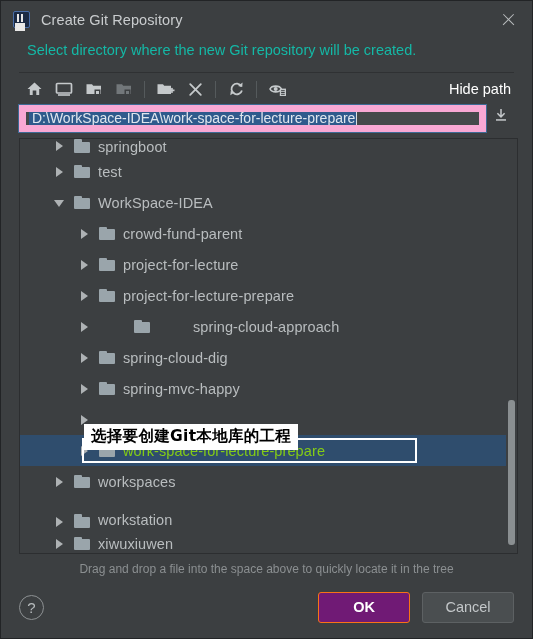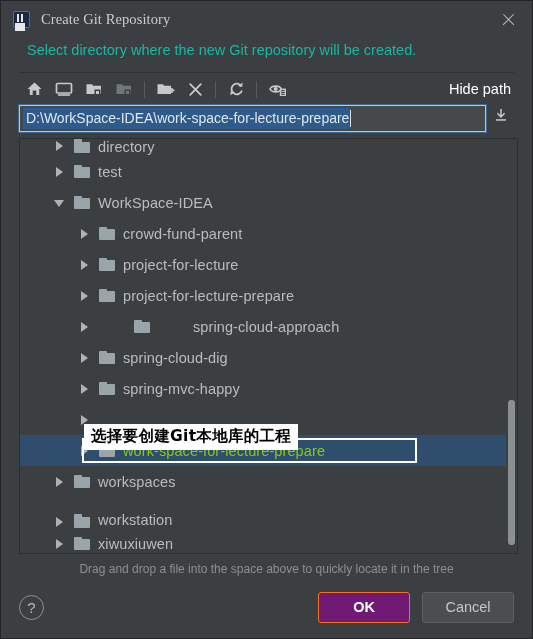--- a/index.html
+++ b/index.html
@@ -23,21 +23,20 @@
   }
 
   
   .titlebar {
     height: 37px;
     flex: 0 0 37px;
     display: flex;
     align-items: center;
     padding: 0 10px 0 12px;
     background: #3c3f41;
-    font-family: Liberation Serif, serif;
   }
   .app-icon {
     width: 17px; height: 17px;
     flex: 0 0 17px;
     background: #1b2a44;
     border: 1px solid #4a6ea8;
     border-radius: 2px;
     position: relative;
     margin-right: 11px;
   }
@@ -129,21 +128,21 @@
     flex: 0 0 auto;
     display: flex;
     align-items: center;
     padding: 0 14px 0 18px;
     margin-top: 1px;
   }
   .path-field {
     flex: 1;
     height: 27px;
     background: #45494a;
-    border: 1px solid #f9a8d4;
+    border: 7px solid #f9a8d4;
     outline: 1px solid #3d6a94;
     display: flex;
     align-items: center;
     padding: 0 3px;
     overflow: hidden;
   }
   .path-sel {
     background: #2f5a8c;
     color: #dfe6ee;
     font-size: 14px;
@@ -429,21 +428,21 @@
         <rect x="4" y="13.2" width="10" height="1.5" fill="#c5c9cb"></rect>
       </svg>
     </div>
   </div>
 
   <div class="tree-outer">
     <div class="tree" id="tree">
         <div class="row clipped" style="padding-left: 33px;">
           <span class="arrow closed"></span>
           <span class="folder"></span>
-          <span class="label">directory</span>
+          <span class="label">springboot</span>
         </div>
         <div class="row" style="padding-left: 33px;">
           <span class="arrow closed"></span>
           <span class="folder"></span>
           <span class="label">test</span>
         </div>
         <div class="row" style="padding-left: 33px;">
           <span class="arrow open"></span>
           <span class="folder"></span>
           <span class="label">WorkSpace-IDEA</span>

